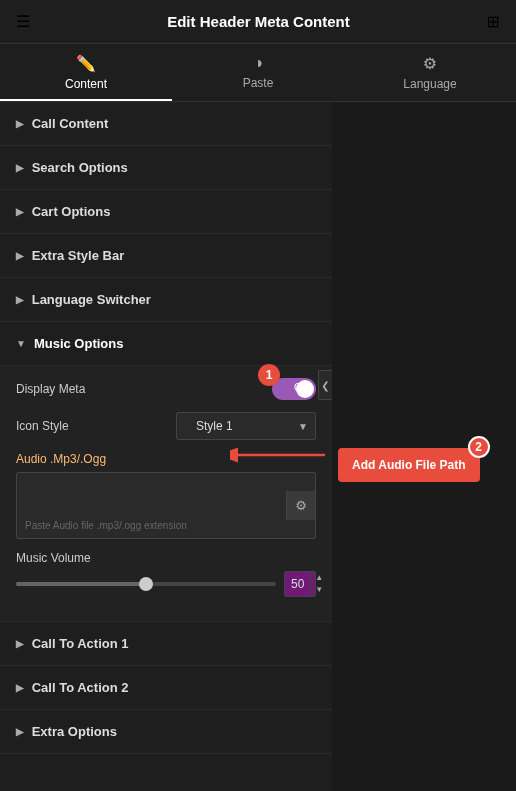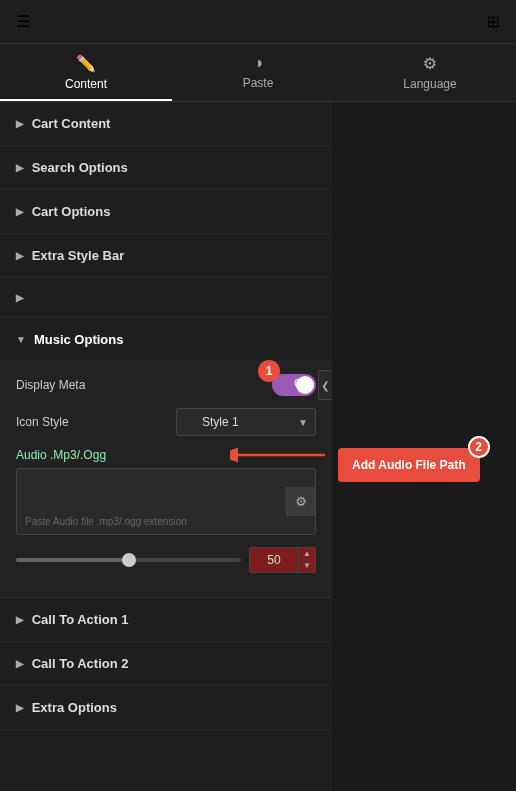--- a/index.html
+++ b/index.html
@@ -163,42 +163,42 @@
     
     .select-wrapper {
       position: relative;
       width: 140px;
     }
     .select-box {
       background: #2a2a2a;
       border: 1px solid #444;
       color: #ddd;
       font-size: 12px;
-      padding: 6px 28px 6px 25px;
+      padding: 6px 28px 6px 19px;
       width: 100%;
       appearance: none;
       cursor: pointer;
       border-radius: 2px;
     }
     .select-arrow {
       position: absolute;
       right: 8px;
       top: 50%;
       transform: translateY(-50%);
       color: #aaa;
       font-size: 10px;
       pointer-events: none;
     }
 
     
     .field-section {
       margin-bottom: 12px;
     }
     .field-section-label {
-      color: #86efac;
+      color: #fdba74;
       font-size: 12px;
       margin-bottom: 6px;
     }
     .input-wrapper {
       display: flex;
       align-items: center;
       background: #2a2a2a;
       border: 1px solid #444;
       border-radius: 2px;
       position: relative;
@@ -300,24 +300,24 @@
       background: #ccc;
       border-radius: 50%;
       position: absolute;
       top: -5px;
       left: calc(50% - 7px);
       cursor: pointer;
     }
     .number-input-wrapper {
       display: flex;
       align-items: center;
-      background: #7f1d1d;
+      background: #701a75;
       border: 1px solid #444;
       border-radius: 2px;
-      width: 67px;
+      width: 32px;
     }
     .number-val {
       color: #ddd;
       font-size: 12px;
       padding: 4px 6px;
       flex: 1;
       text-align: center;
     }
     .number-arrows {
       display: flex;
@@ -357,20 +357,21 @@
     
     .panel::-webkit-scrollbar { width: 4px; }
     .panel::-webkit-scrollbar-track { background: #1a1a1a; }
     .panel::-webkit-scrollbar-thumb { background: #444; border-radius: 2px; }
   </style>
 </head>
 <body>
 
 <div class="header">
   <span>☰</span>
+  <span class="header-title">Edit Header Meta Content</span>
   <span>⊞</span>
 </div>
 
 <div class="tabs">
   <div class="tab active">
     <span class="tab-icon">✏️</span>
     <span>Content</span>
   </div>
   <div class="tab">
     <span class="tab-icon">◑</span>
@@ -379,40 +380,41 @@
   <div class="tab">
     <span class="tab-icon">⚙</span>
     <span>Language</span>
   </div>
 </div>
 
 <div class="panel">
 
   <div class="section-item">
     <span class="arrow">▶</span>
-    <span>Cart Content</span>
+    <span>Call Content</span>
   </div>
 
   <div class="section-item">
     <span class="arrow">▶</span>
     <span>Search Options</span>
   </div>
 
   <div class="section-item">
     <span class="arrow">▶</span>
     <span>Cart Options</span>
   </div>
 
   <div class="section-item">
     <span class="arrow">▶</span>
     <span>Extra Style Bar</span>
   </div>
 
   <div class="section-item">
     <span class="arrow">▶</span>
+    <span>Language Switcher</span>
   </div>
 
   <div class="section-item open">
     <span class="arrow">▼</span>
     <span>Music Options</span>
   </div>
 
   <div class="music-options-content">
 
     <div class="field-row">
@@ -444,20 +446,21 @@
 
     <div class="field-section">
       <div class="field-section-label">Audio .Mp3/.Ogg</div>
       <div class="input-wrapper">
         <input class="audio-input" type="text" placeholder="Paste Audio file .mp3/.ogg extension" style="">
         <button class="gear-btn">⚙</button>
       </div>
     </div>
 
     <div class="field-section">
+      <div class="volume-label">Music Volume</div>
       <div class="volume-row">
         <div class="slider-track">
           <div class="slider-fill"></div>
           <div class="slider-thumb"></div>
         </div>
         <div class="number-input-wrapper">
           <span class="number-val">50</span>
           <div class="number-arrows">
             <span class="num-arrow">▲</span>
             <span class="num-arrow">▼</span>

